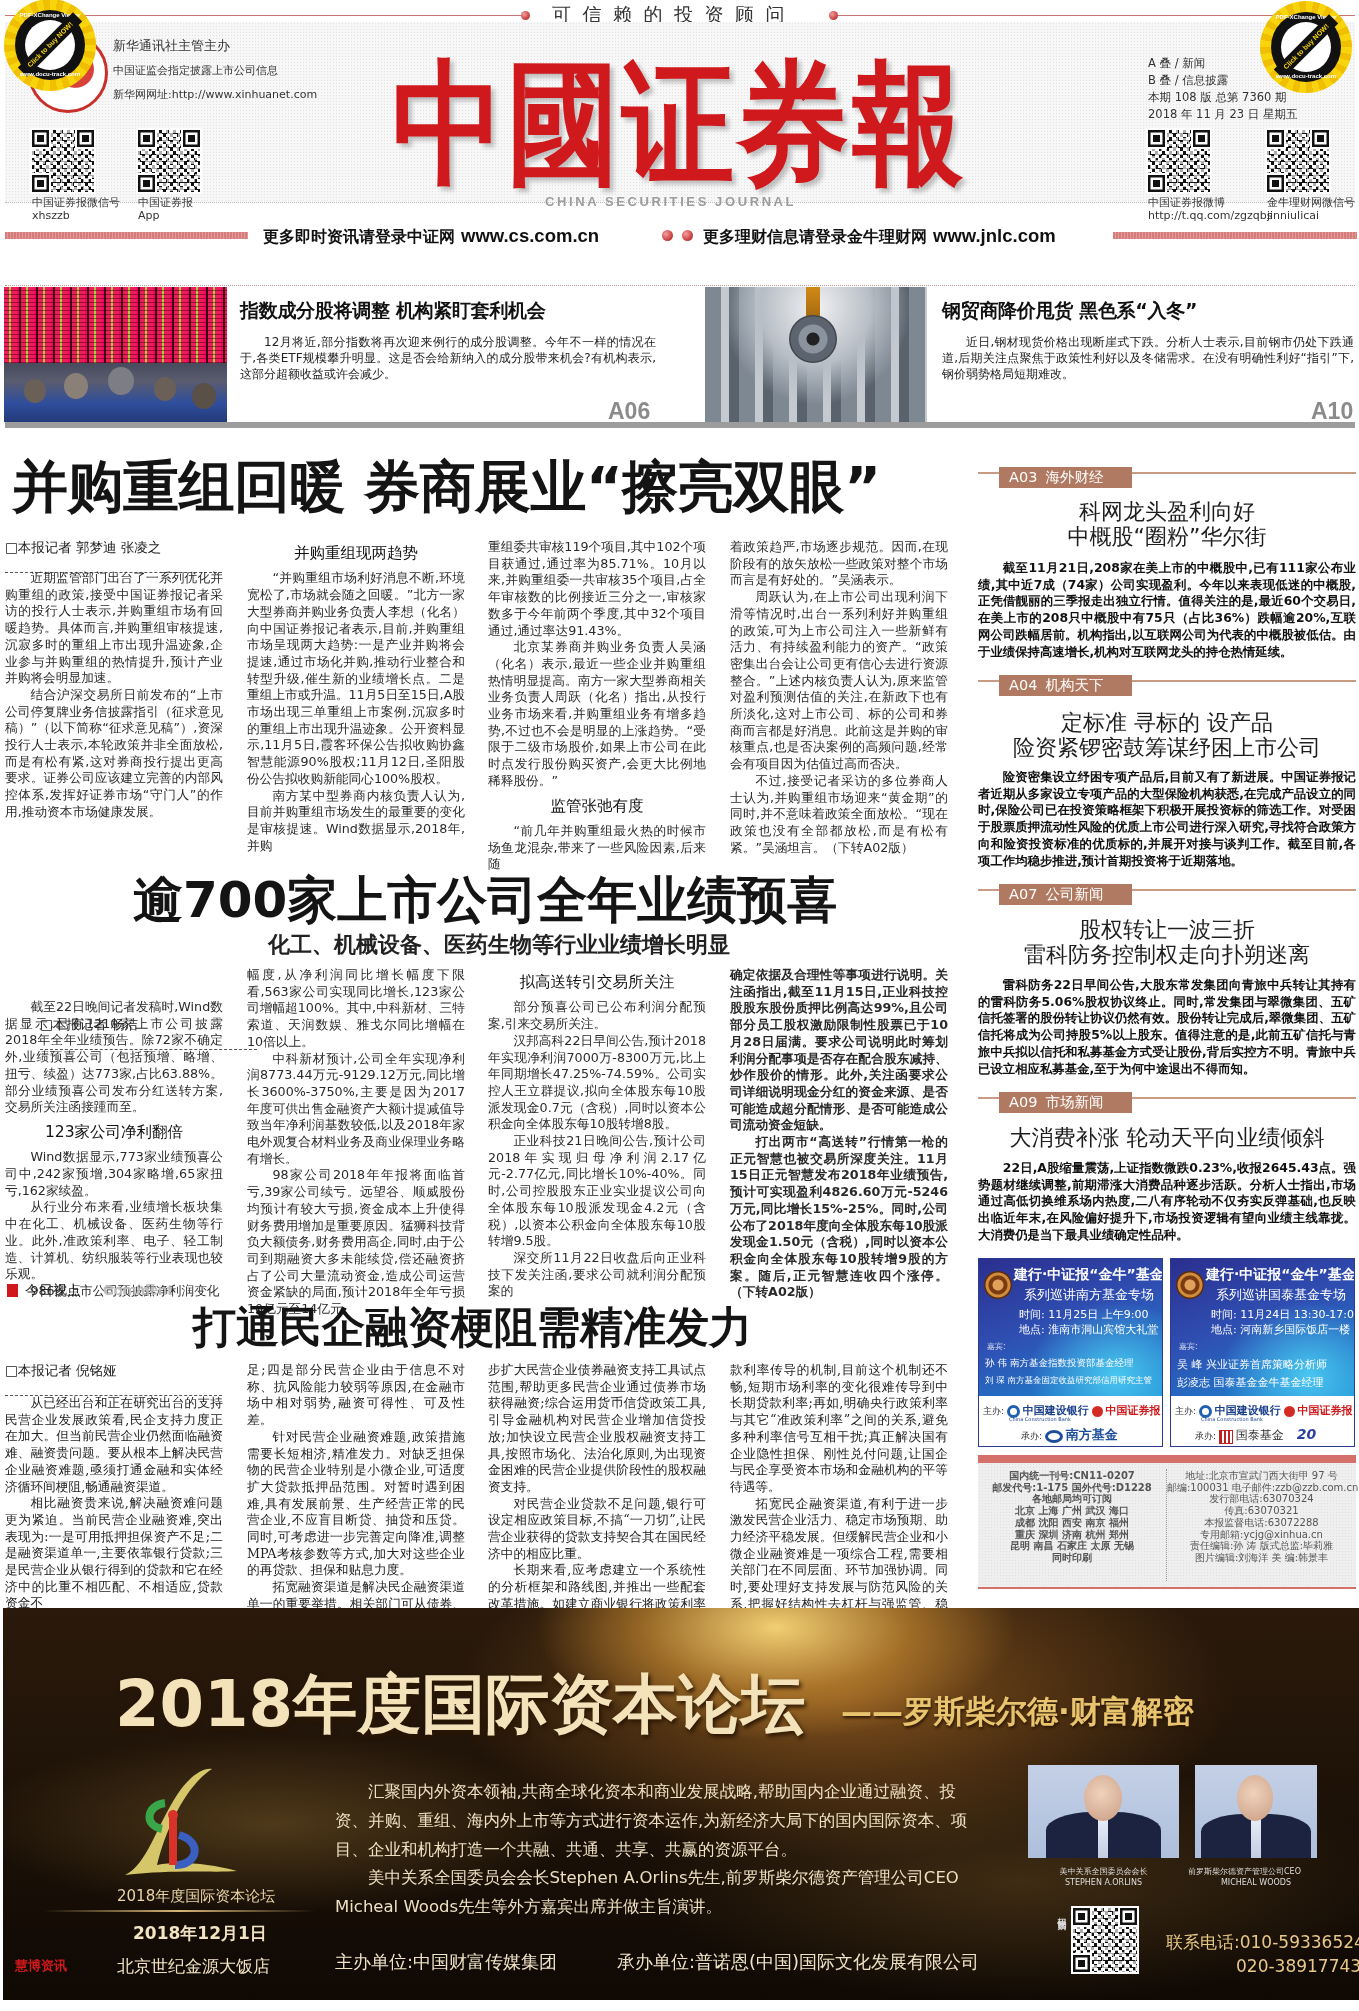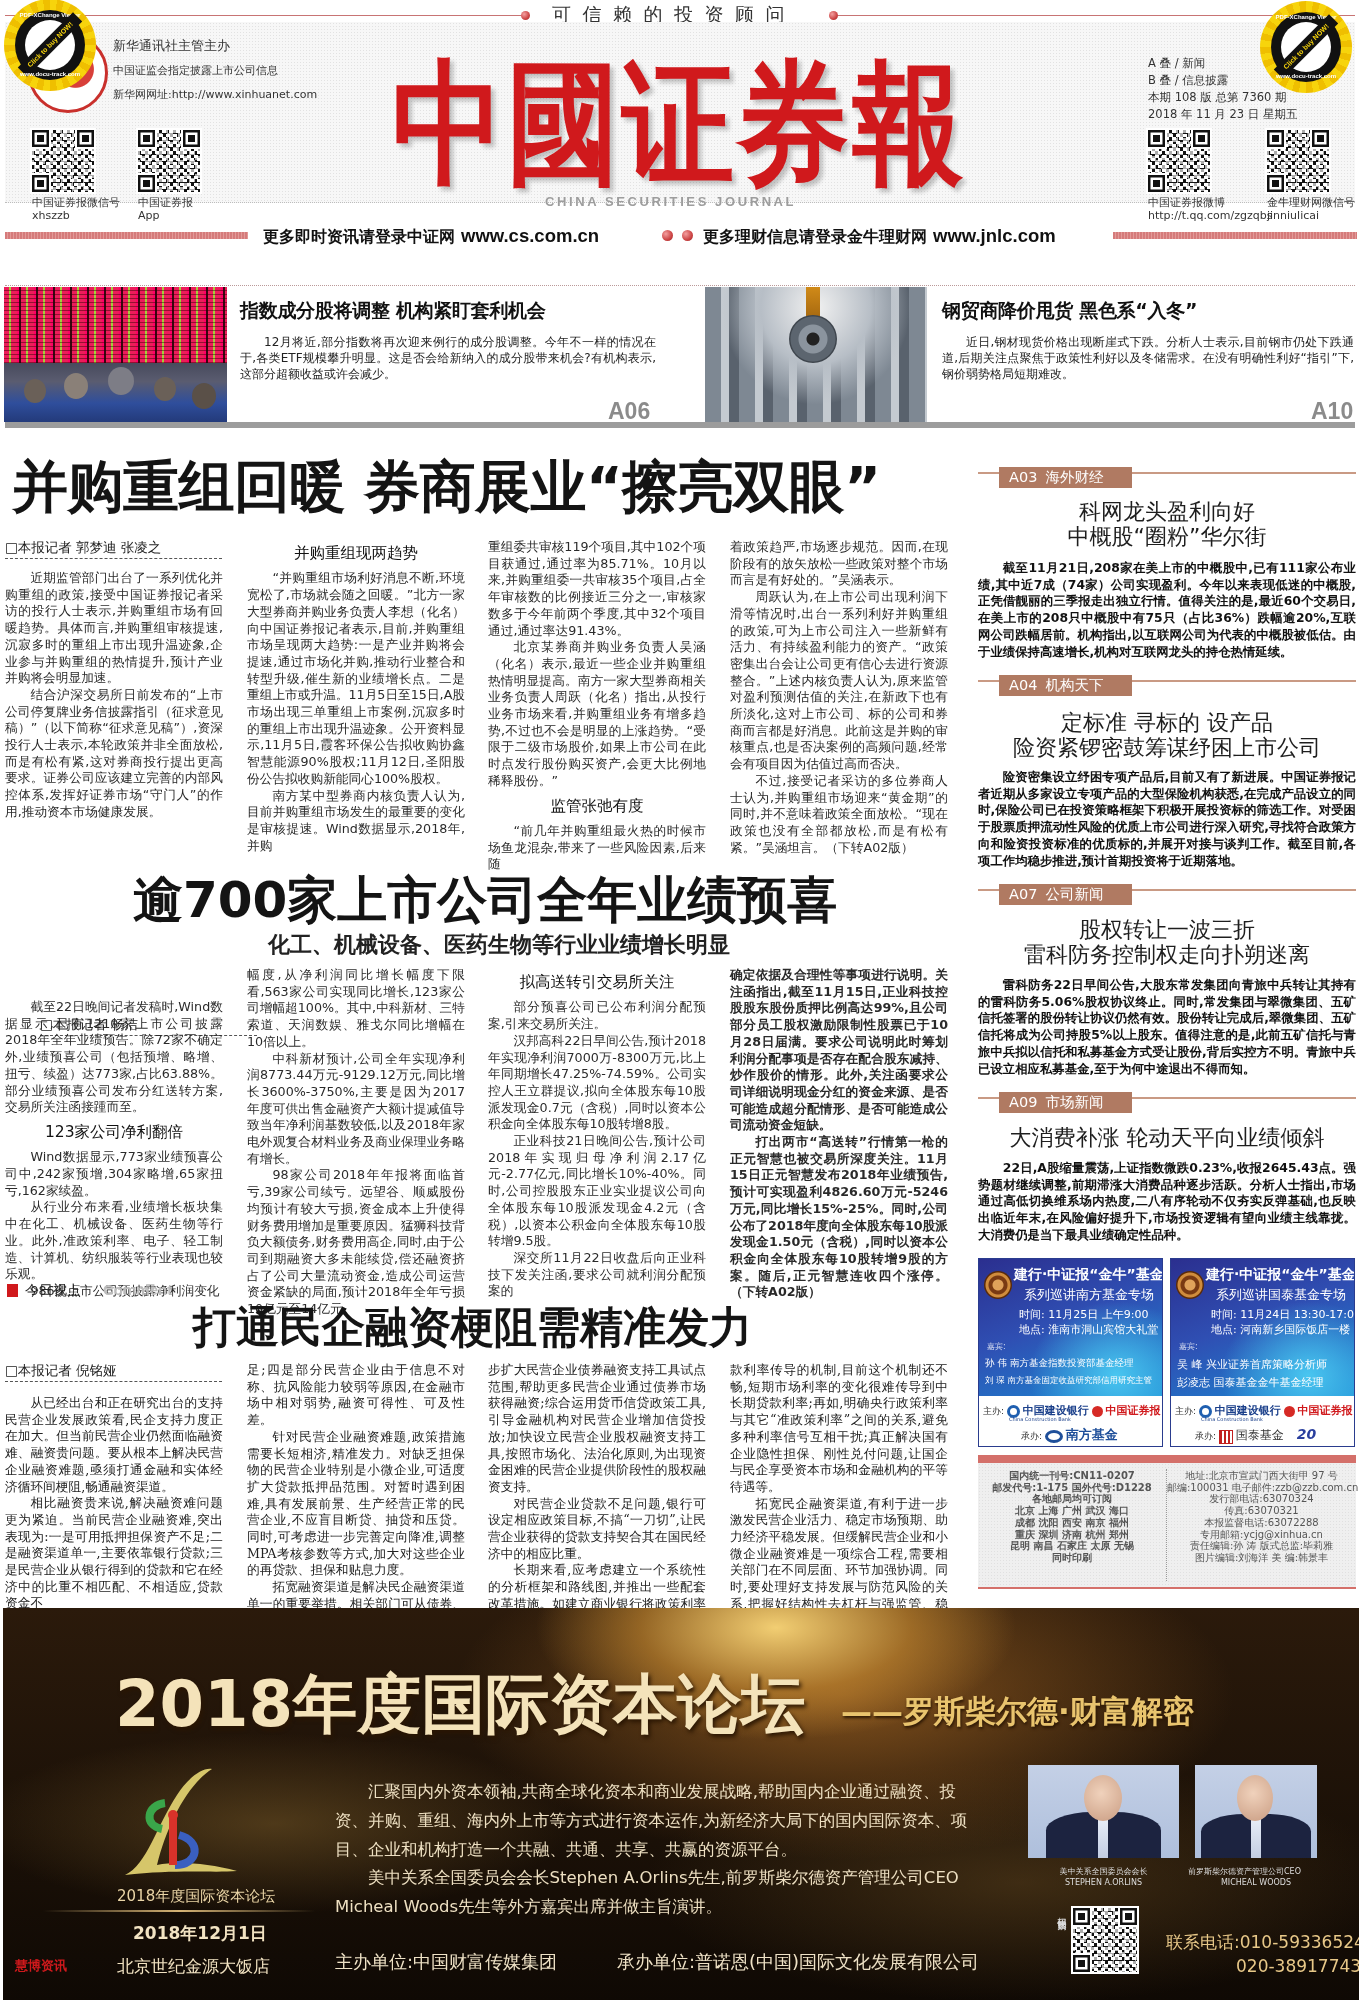--- a/index.html
+++ b/index.html
@@ -39,21 +39,21 @@
       repeating-linear-gradient(90deg,#7e8893 0 16px,#c4cad0 16px 24px,#59626d 24px 34px),
       #8b949e;}
   .coil{position:absolute;left:84px;top:28px;width:48px;height:48px;border-radius:50%;background:radial-gradient(circle,#222 0 6px,#8b949e 7px 14px,#5c656f 15px 22px,#3e454d 23px);}
   .hook{position:absolute;left:101px;top:0;width:14px;height:30px;background:linear-gradient(#d08a18,#a86a10);}
   .t-title{position:absolute;top:298px;font-size:19px;font-weight:bold;color:#111;white-space:nowrap;letter-spacing:-0.3px;}
   .t-sum{position:absolute;top:334px;font-size:12px;line-height:16px;color:#222;text-indent:2em;text-align:justify;}
   .t-page{position:absolute;top:398px;font-family:"Liberation Sans",sans-serif;font-weight:bold;font-size:23px;color:#8b8b8b;}
   .t-bottom{position:absolute;left:5px;top:422px;width:1350px;height:6px;background:#9c9c9c;}
   
   .hl{position:absolute;white-space:nowrap;color:#141414;}
-  .byline{position:absolute;left:5px;width:217px;font-size:13.5px;line-height:17px;color:#222;border-bottom:1.5px dashed #555;padding-bottom:2px;}
+  .byline{position:absolute;left:5px;width:217px;font-size:13.5px;line-height:17px;color:#222;border-bottom:1.5px dashed #555;padding-bottom:16px;}
   .col{position:absolute;width:218px;font-size:12.7px;line-height:16.7px;color:#2a2a2a;text-align:justify;}
   .col p{margin:0;text-indent:2em;}
   .col p.cont{text-indent:0;}
   .col h4{margin:0;height:33.4px;line-height:33.4px;text-align:center;font-size:15.5px;font-weight:normal;color:#111;}
   .serifcol{font-family:"DejaVu Serif",serif;color:#222;}
   
   .sb{position:absolute;left:978px;width:378px;}
   .sb-rule{position:absolute;left:0;top:5px;width:378px;height:2px;background:#c99a84;}
   .sb-label{position:absolute;left:21px;top:0;width:133px;height:21px;background:#b07a62;color:#fff;font-size:14.5px;line-height:21px;padding-left:10px;box-sizing:border-box;white-space:nowrap;}
   .sb-label span{margin-right:8px;}

